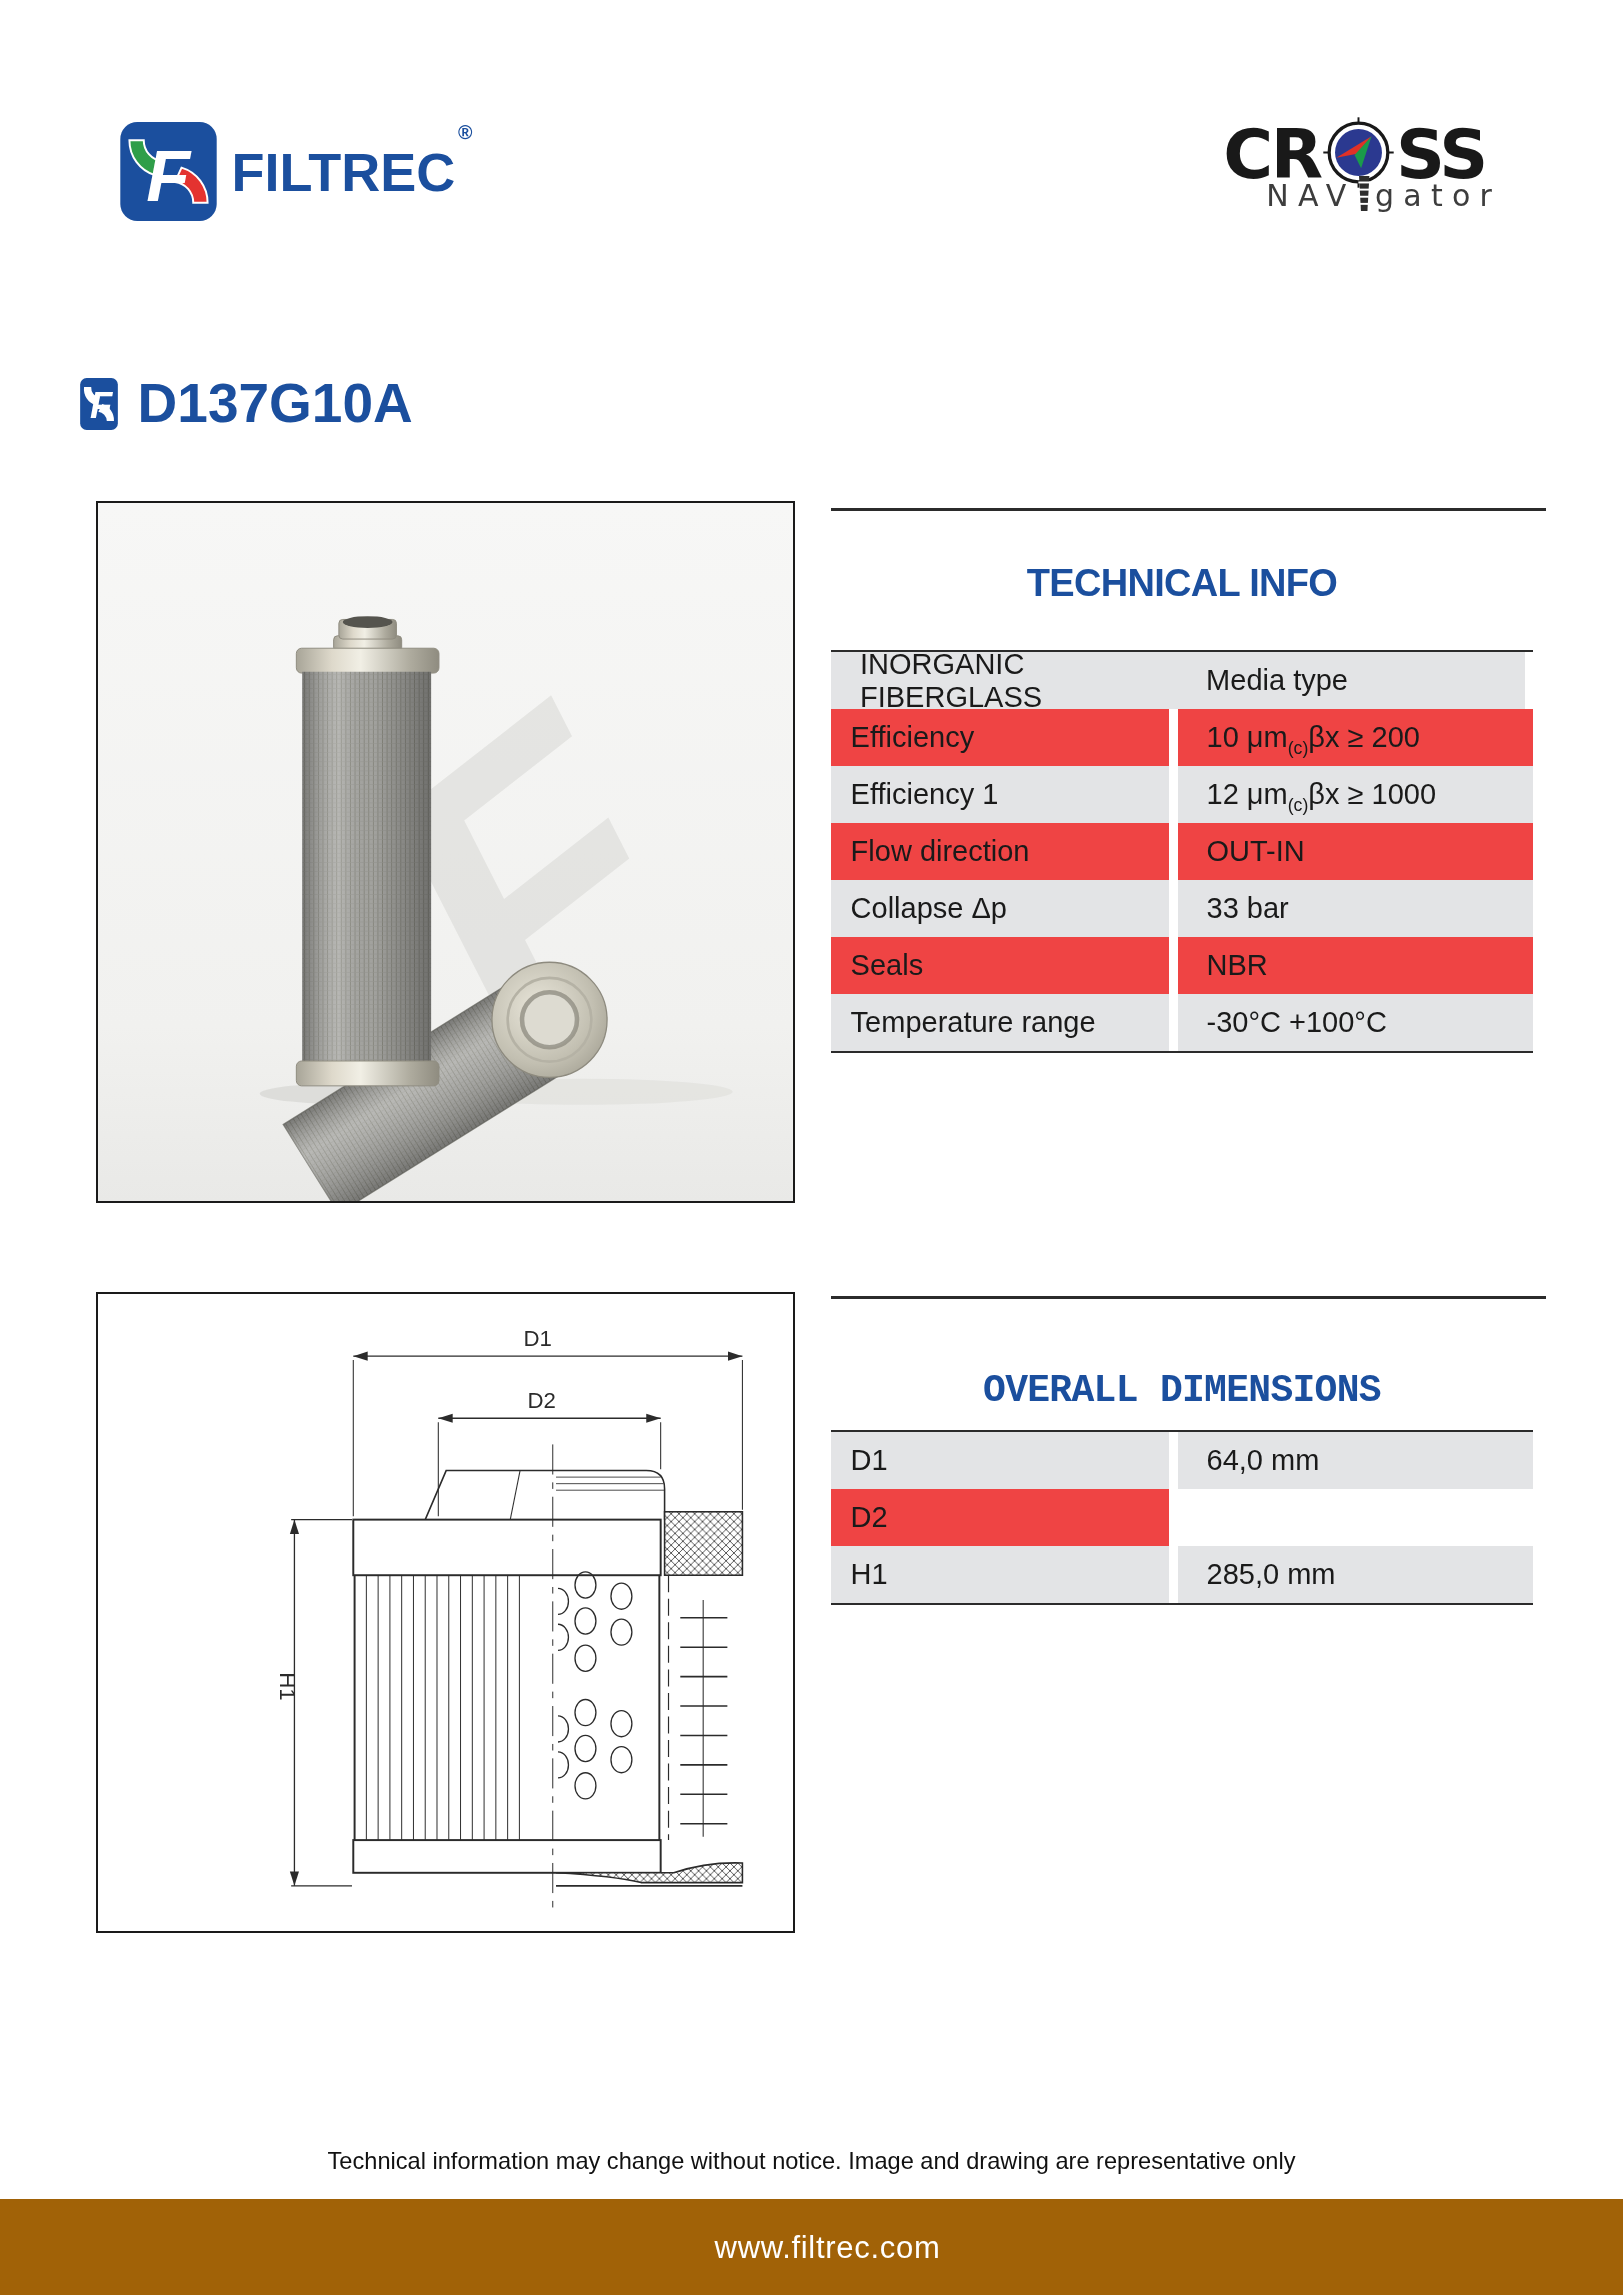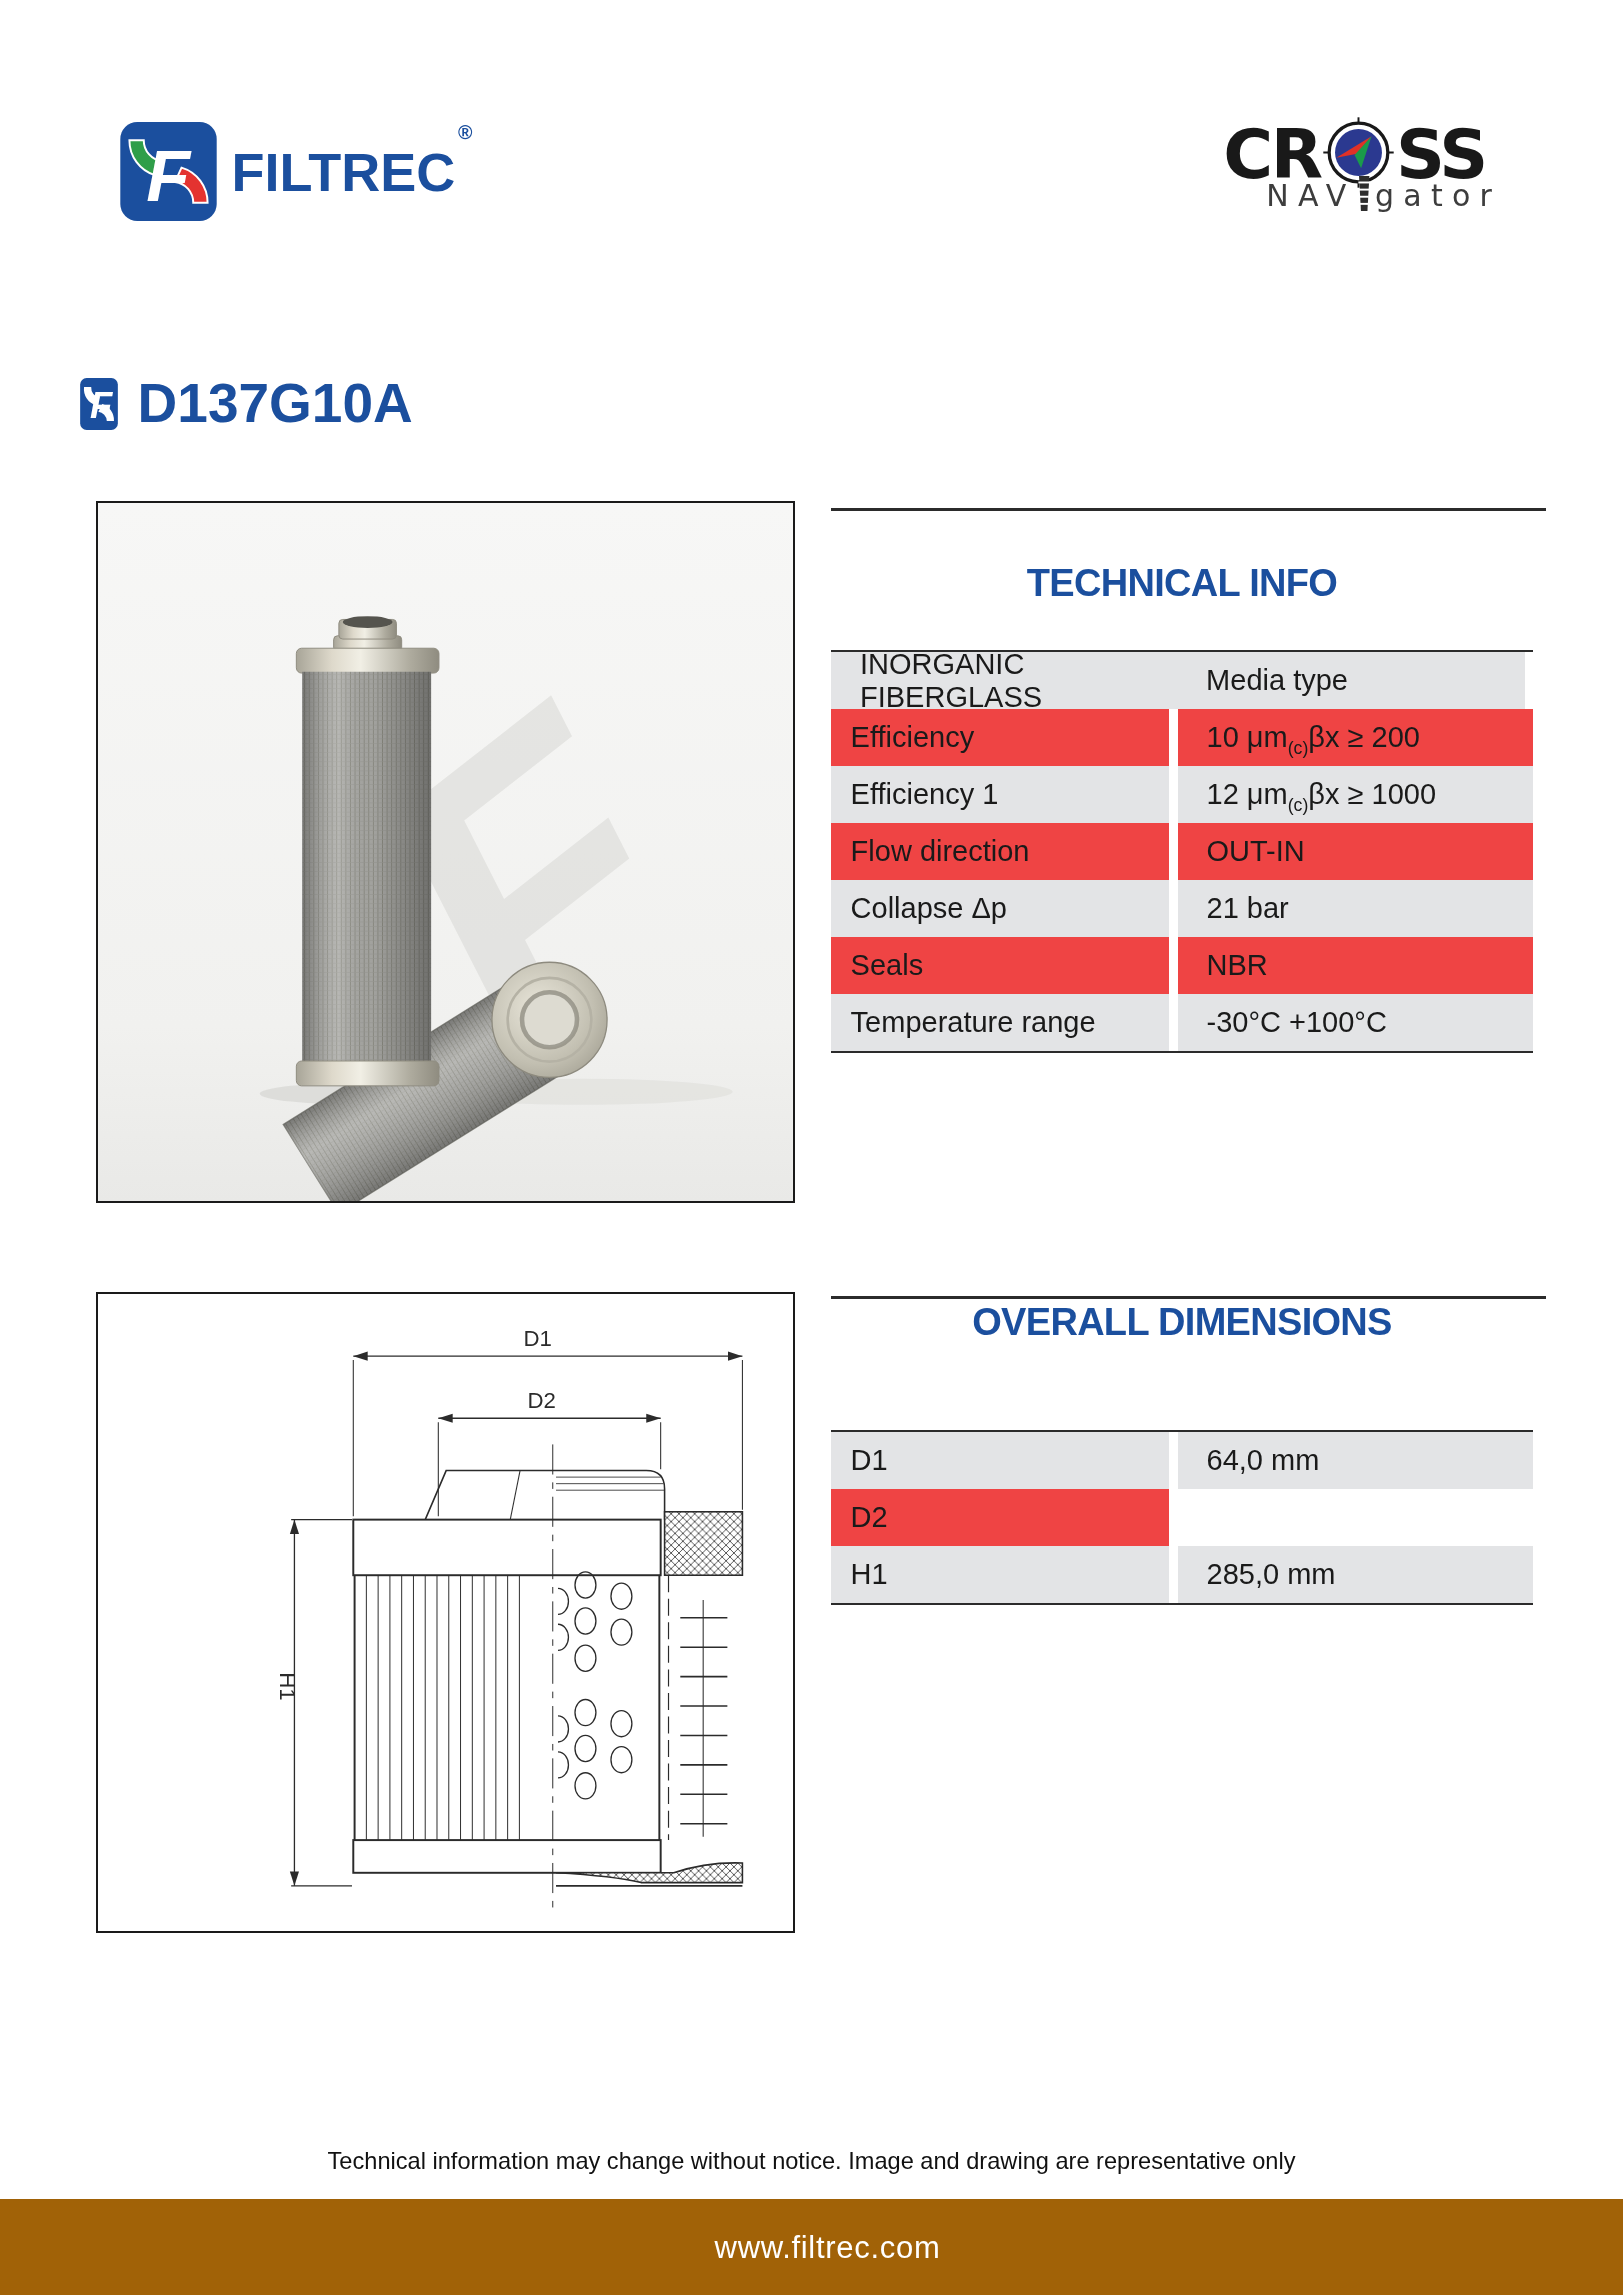--- a/index.html
+++ b/index.html
@@ -208,21 +208,21 @@
         <span>OUT-IN</span>
         <span class="subc"></span>
         <span></span>
       </div>
   </div>
   <div class="trow shade">
     <div class="tcell lab">
         <span>Collapse Δp</span>
       </div>
     <div class="tcell val">
-        <span>21 bar</span>
+        <span>33 bar</span>
         <span class="subc"></span>
         <span></span>
       </div>
   </div>
   <div class="trow">
     <div class="tcell lab">
         <span>Seals</span>
       </div>
     <div class="tcell val">
         <span>NBR</span>
@@ -337,21 +337,21 @@
       <polygon points="300,345 293,367 307,367" fill="#2b2b2b" stroke="none"></polygon>
       <polygon points="300,905 293,883 307,883" fill="#2b2b2b" stroke="none"></polygon>
     </g>
     <text x="672" y="80" font-size="34" fill="#2b2b2b" text-anchor="middle">D1</text>
     <text x="678" y="175" font-size="34" fill="#2b2b2b" text-anchor="middle">D2</text>
     <text x="278" y="600" font-size="34" fill="#2b2b2b" text-anchor="middle" transform="rotate(90 278 600)">H1</text>
   </svg>
 </div>
 
 <div class="abs section-rule" style="top:1296px;"></div>
-<div class="abs section-title" style="top:1303px;">OVERALL DIMENSIONS</div>
+<div class="abs section-title" style="top:1372px;font-family:Liberation Mono, monospace;">OVERALL DIMENSIONS</div>
 
 <div class="abs ttable" style="top:1430px;">
   <div class="trow shade">
     <div class="tcell lab">
         <span>D1</span>
       </div>
     <div class="tcell val">
         <span>64,0 mm</span>
       </div>
   </div>

